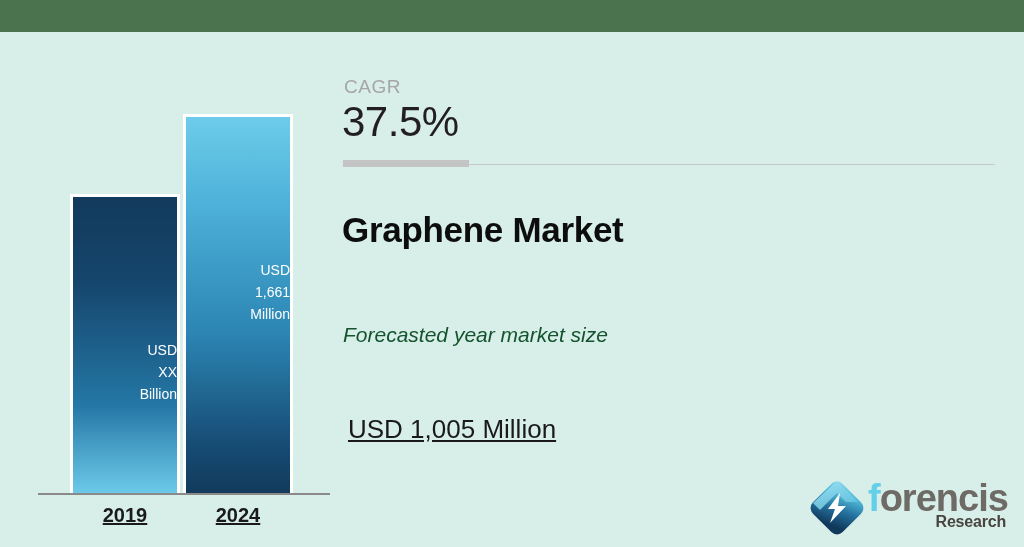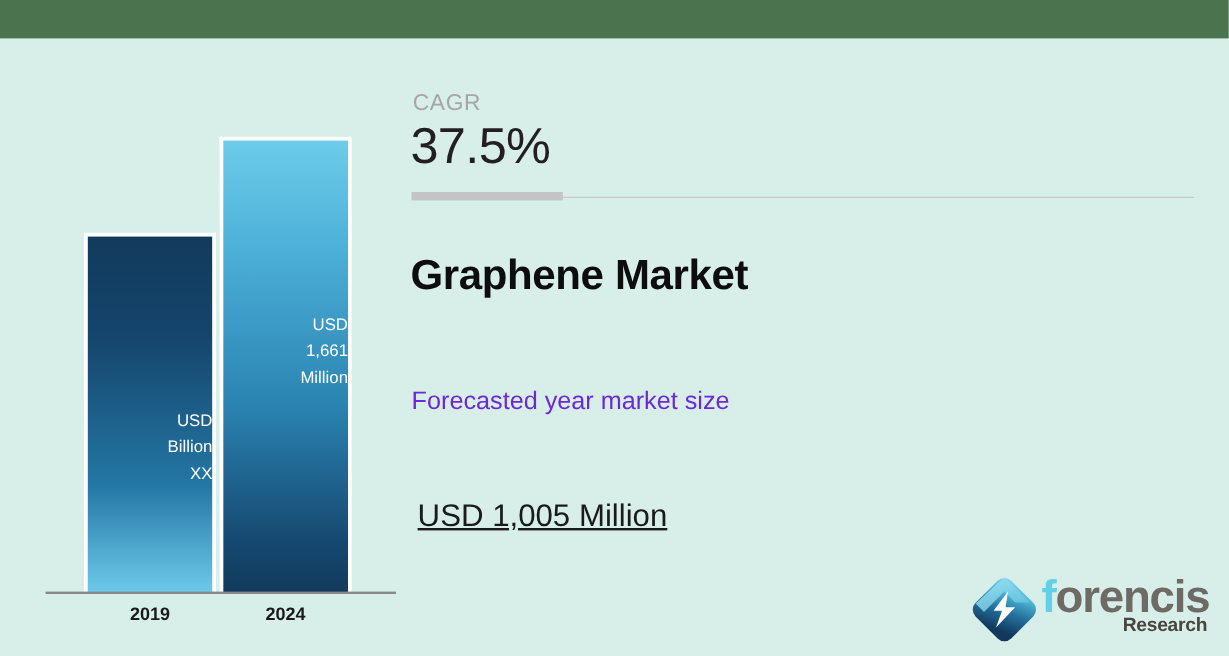--- a/index.html
+++ b/index.html
@@ -85,25 +85,26 @@
   }
   .year-row {
     position: absolute;
     left: 0;
     top: 472px;
     width: 340px;
     height: 30px;
   }
   .year-label {
     position: absolute;
-    font-size: 15px;
+    font-size: 20px;
     font-weight: bold;
     color: #1a1a1a;
     text-align: center;
     width: 110px;
+    text-decoration: underline;
   }
   .year-2019 { left: 70px; }
   .year-2024 { left: 183px; }
 
   
   .info-panel {
     position: absolute;
     left: 340px;
     top: 32px;
     width: 684px;
@@ -155,21 +156,22 @@
     font-size: 35px;
     font-weight: bold;
     color: #0d0d0d;
     letter-spacing: -0.3px;
   }
   .subtitle {
     position: absolute;
     left: 3px;
     top: 291px;
     font-size: 21px;
-    color: #6d28d9;
+    color: #14532d;
+    font-style: italic;
   }
   .market-value {
     position: absolute;
     left: 8px;
     top: 382px;
     font-size: 26px;
     color: #1a1a1a;
     text-decoration: underline;
   }
 
@@ -224,22 +226,22 @@
 
   <div class="top-band"></div>
 
   <div class="chart-area">
 
     <div class="bars-wrap">
 
       <div class="bar bar-2019">
         <div class="bar-label">
           <div>USD</div>
+          <div>XX</div>
           <div>Billion</div>
-          <div>XX</div>
         </div>
       </div>
 
       <div class="bar bar-2024">
         <div class="bar-label">
           <div>USD</div>
           <div>1,661</div>
           <div>Million</div>
         </div>
       </div>

